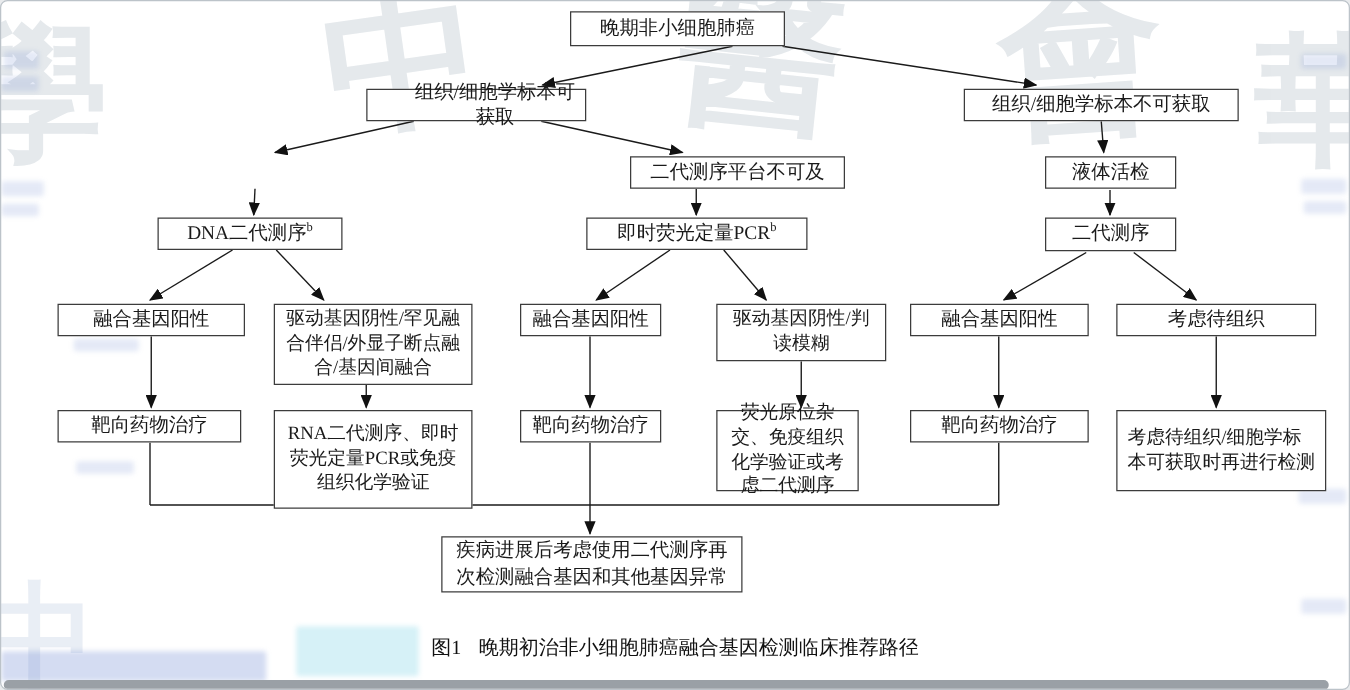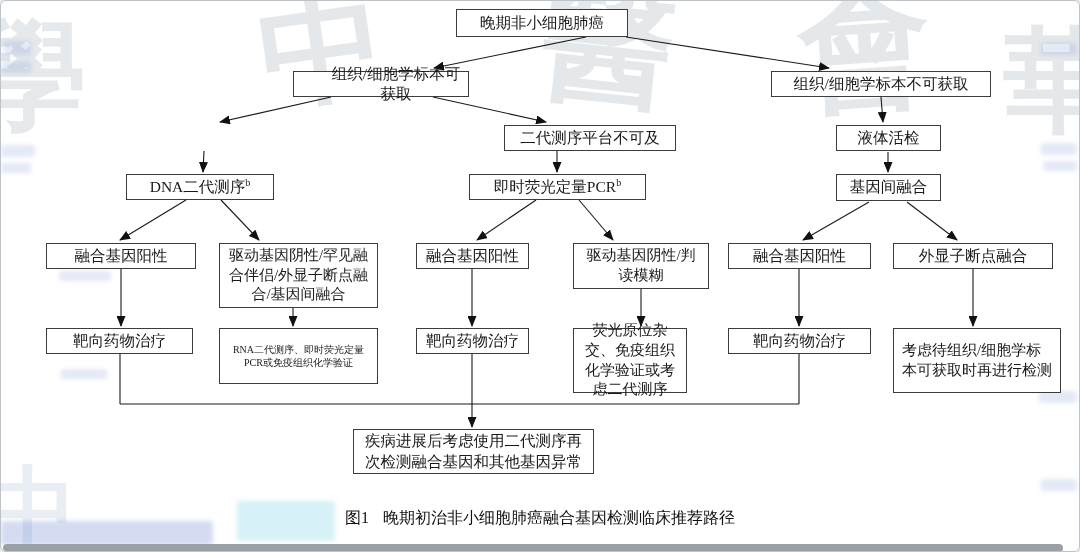--- a/index.html
+++ b/index.html
@@ -42,21 +42,21 @@
   .n-dna{left:125px;top:173px;width:148px;height:26px;}
   .n-pcr{left:468px;top:173px;width:177px;height:26px;text-align:center;}
   .n-ngsr{left:835px;top:173px;width:105px;height:27px;}
   .n-fp1{left:45px;top:242px;width:150px;height:26px;}
   .n-dn1{left:218px;top:242px;width:159px;height:65px;font-size:15px;}
   .n-fp2{left:415px;top:242px;width:113px;height:26px;}
   .n-amb{left:572px;top:242px;width:136px;height:46px;font-size:15px;}
   .n-fp3{left:727px;top:242px;width:143px;height:26px;}
   .n-dn3{left:892px;top:242px;width:160px;height:26px;}
   .n-t1{left:45px;top:327px;width:147px;height:26px;}
-  .n-v1{left:218px;top:327px;width:159px;height:56px;font-size:10px;}
+  .n-v1{left:218px;top:327px;width:159px;height:79px;font-size:15px;}
   .n-t2{left:415px;top:327px;width:113px;height:26px;}
   .n-v2{left:572px;top:327px;width:114px;height:65px;font-size:15px;}
   .n-t3{left:727px;top:327px;width:143px;height:26px;}
   .n-rt{left:892px;top:327px;width:168px;height:65px;font-size:15px;
         text-align:left;justify-content:flex-start;padding-left:8px;}
   .n-bot{left:352px;top:428px;width:241px;height:45px;}
   
   .footnote{position:absolute;z-index:2;left:0;top:482px;width:100%;
             text-align:center;font-size:15px;color:#222;}
   .footnote sup{font-size:10px;}
@@ -141,39 +141,39 @@
   <div class="node n-liq">
       <span>液体活检</span>
     </div>
   <div class="node n-dna">
       <span><span>DNA二代测序</span><sup>b</sup></span>
     </div>
   <div class="node n-pcr">
       <span><span>即时荧光定量PCR</span><sup>b</sup></span>
     </div>
   <div class="node n-ngsr">
-      <span>基因间融合</span>
+      <span>二代测序</span>
     </div>
   <div class="node n-fp1">
       <span>融合基因阳性</span>
     </div>
   <div class="node n-dn1">
       <span>驱动基因阴性/罕见融合伴侣/外显子断点融合/基因间融合</span>
     </div>
   <div class="node n-fp2">
       <span>融合基因阳性</span>
     </div>
   <div class="node n-amb">
       <span>驱动基因阴性/判读模糊</span>
     </div>
   <div class="node n-fp3">
       <span>融合基因阳性</span>
     </div>
   <div class="node n-dn3">
-      <span>外显子断点融合</span>
+      <span>考虑待组织</span>
     </div>
   <div class="node n-t1">
       <span>靶向药物治疗</span>
     </div>
   <div class="node n-v1">
       <span>RNA二代测序、即时荧光定量PCR或免疫组织化学验证</span>
     </div>
   <div class="node n-t2">
       <span>靶向药物治疗</span>
     </div>

